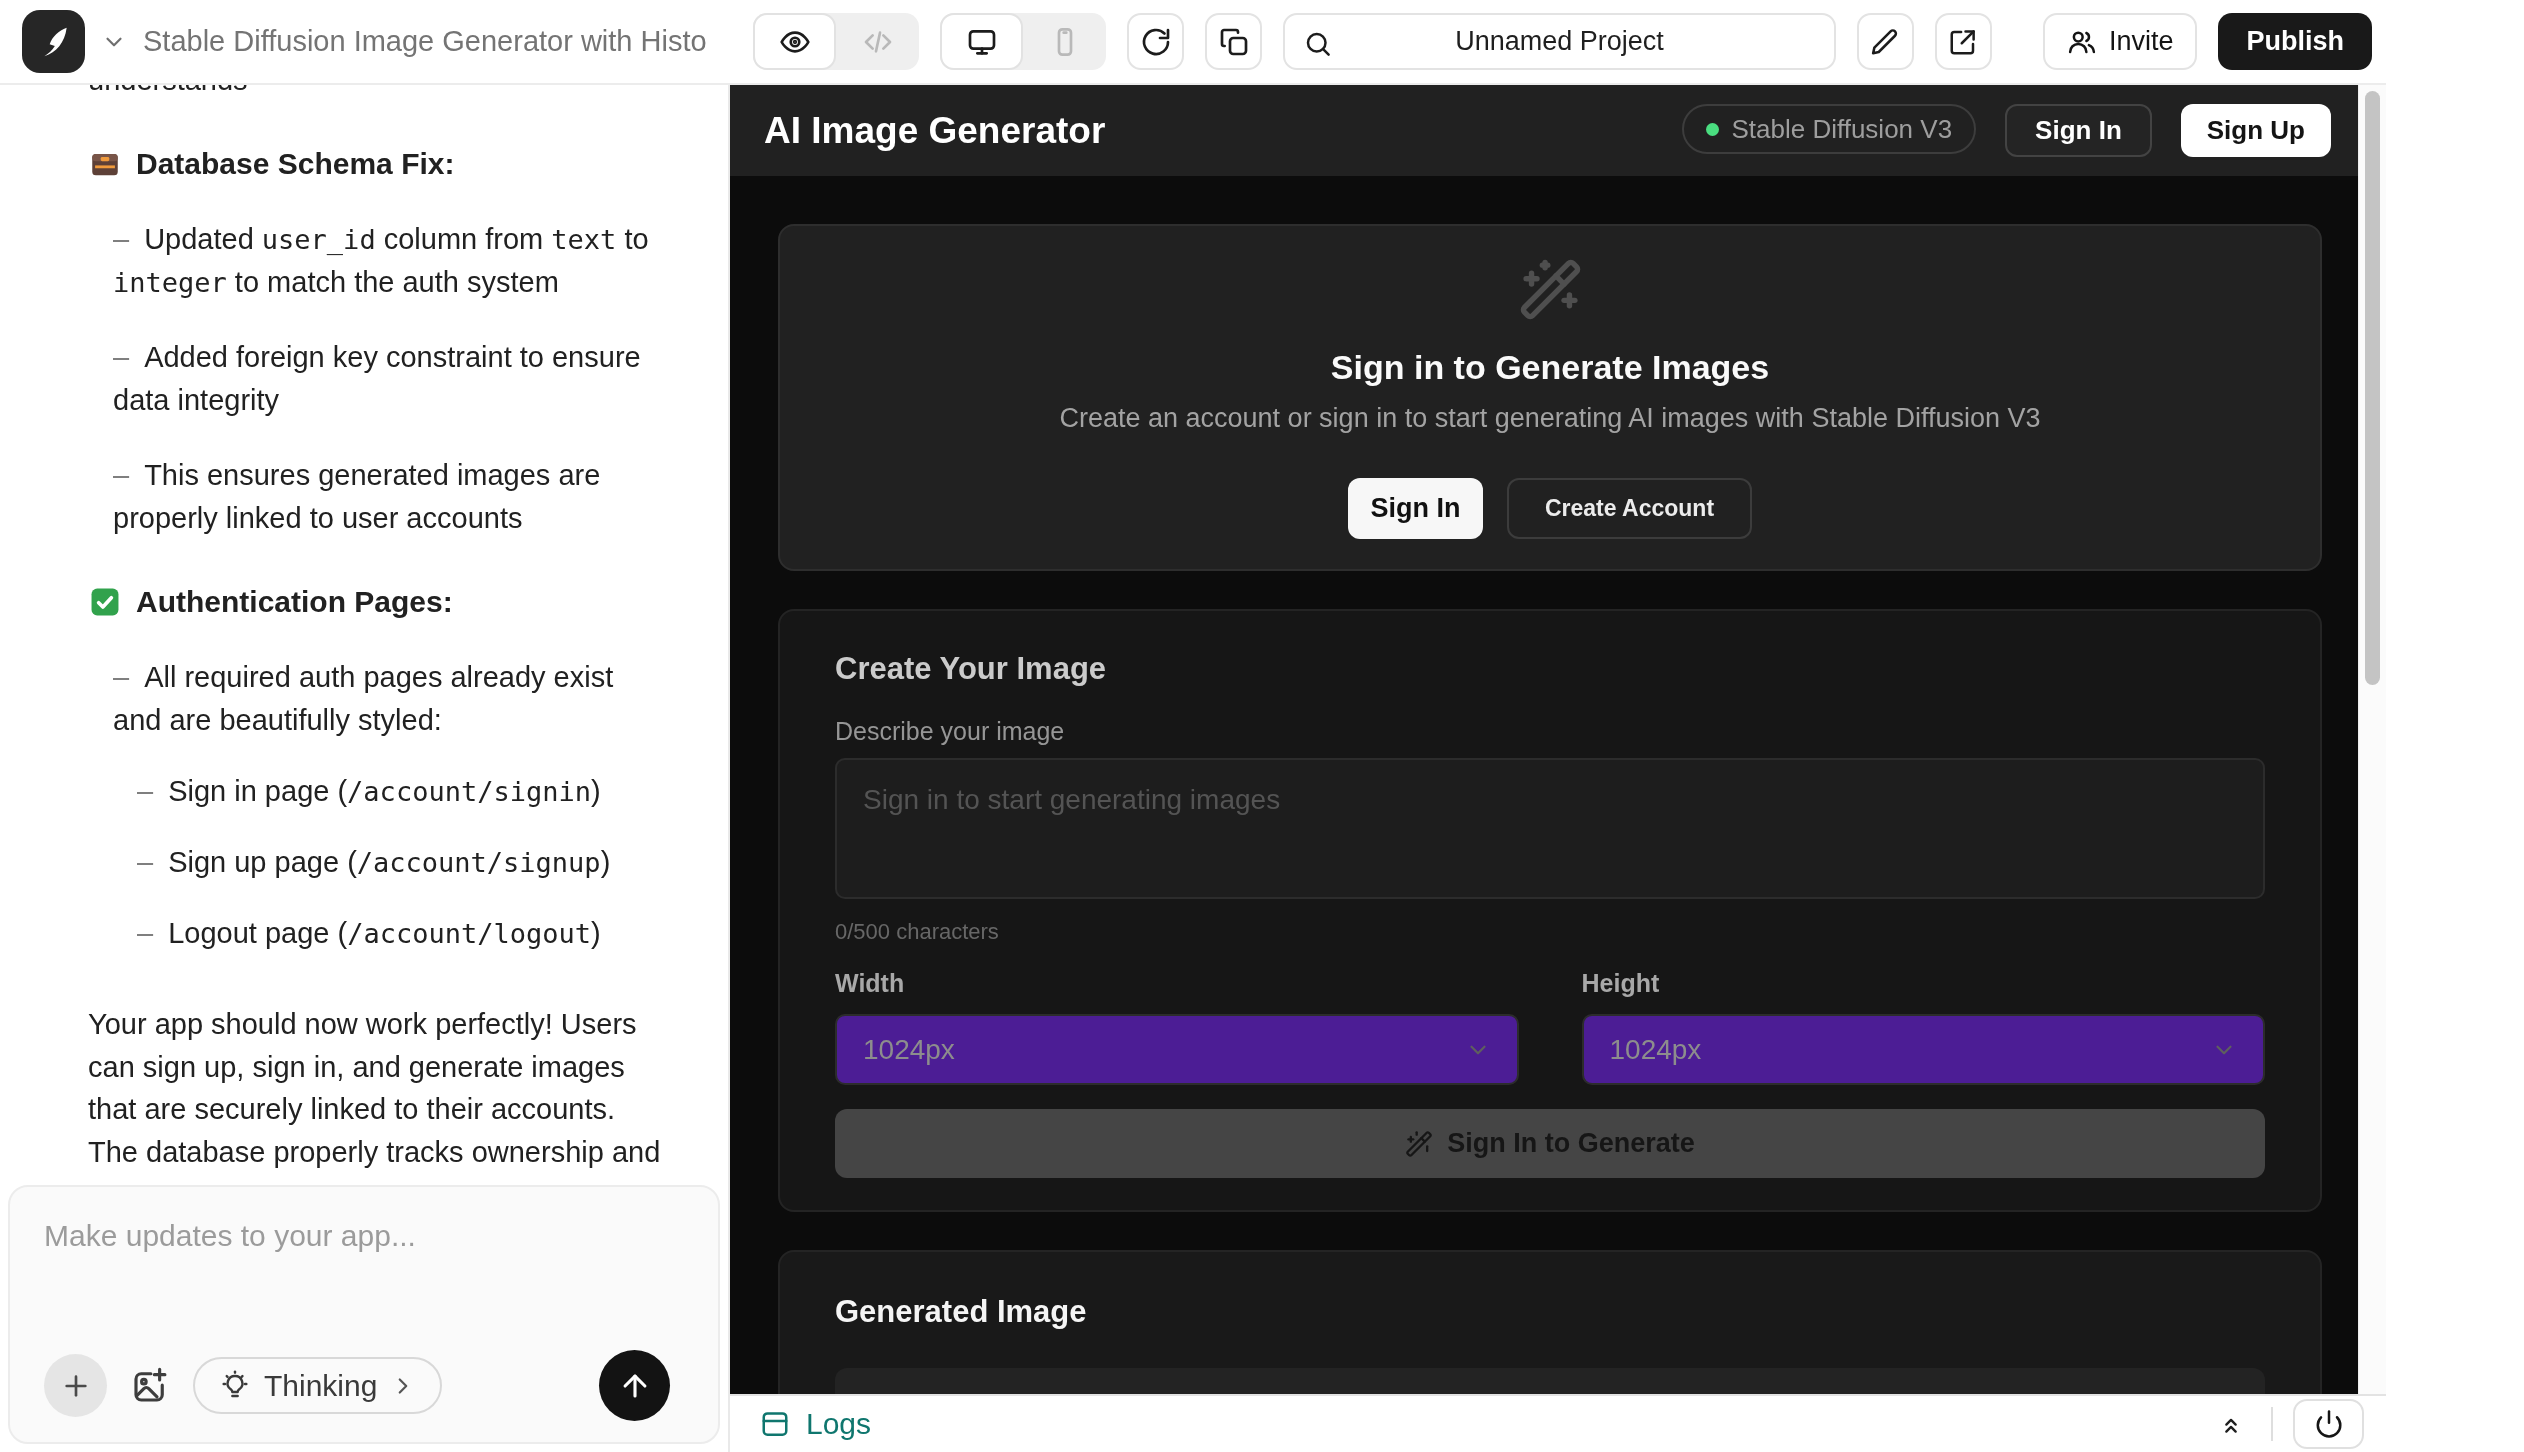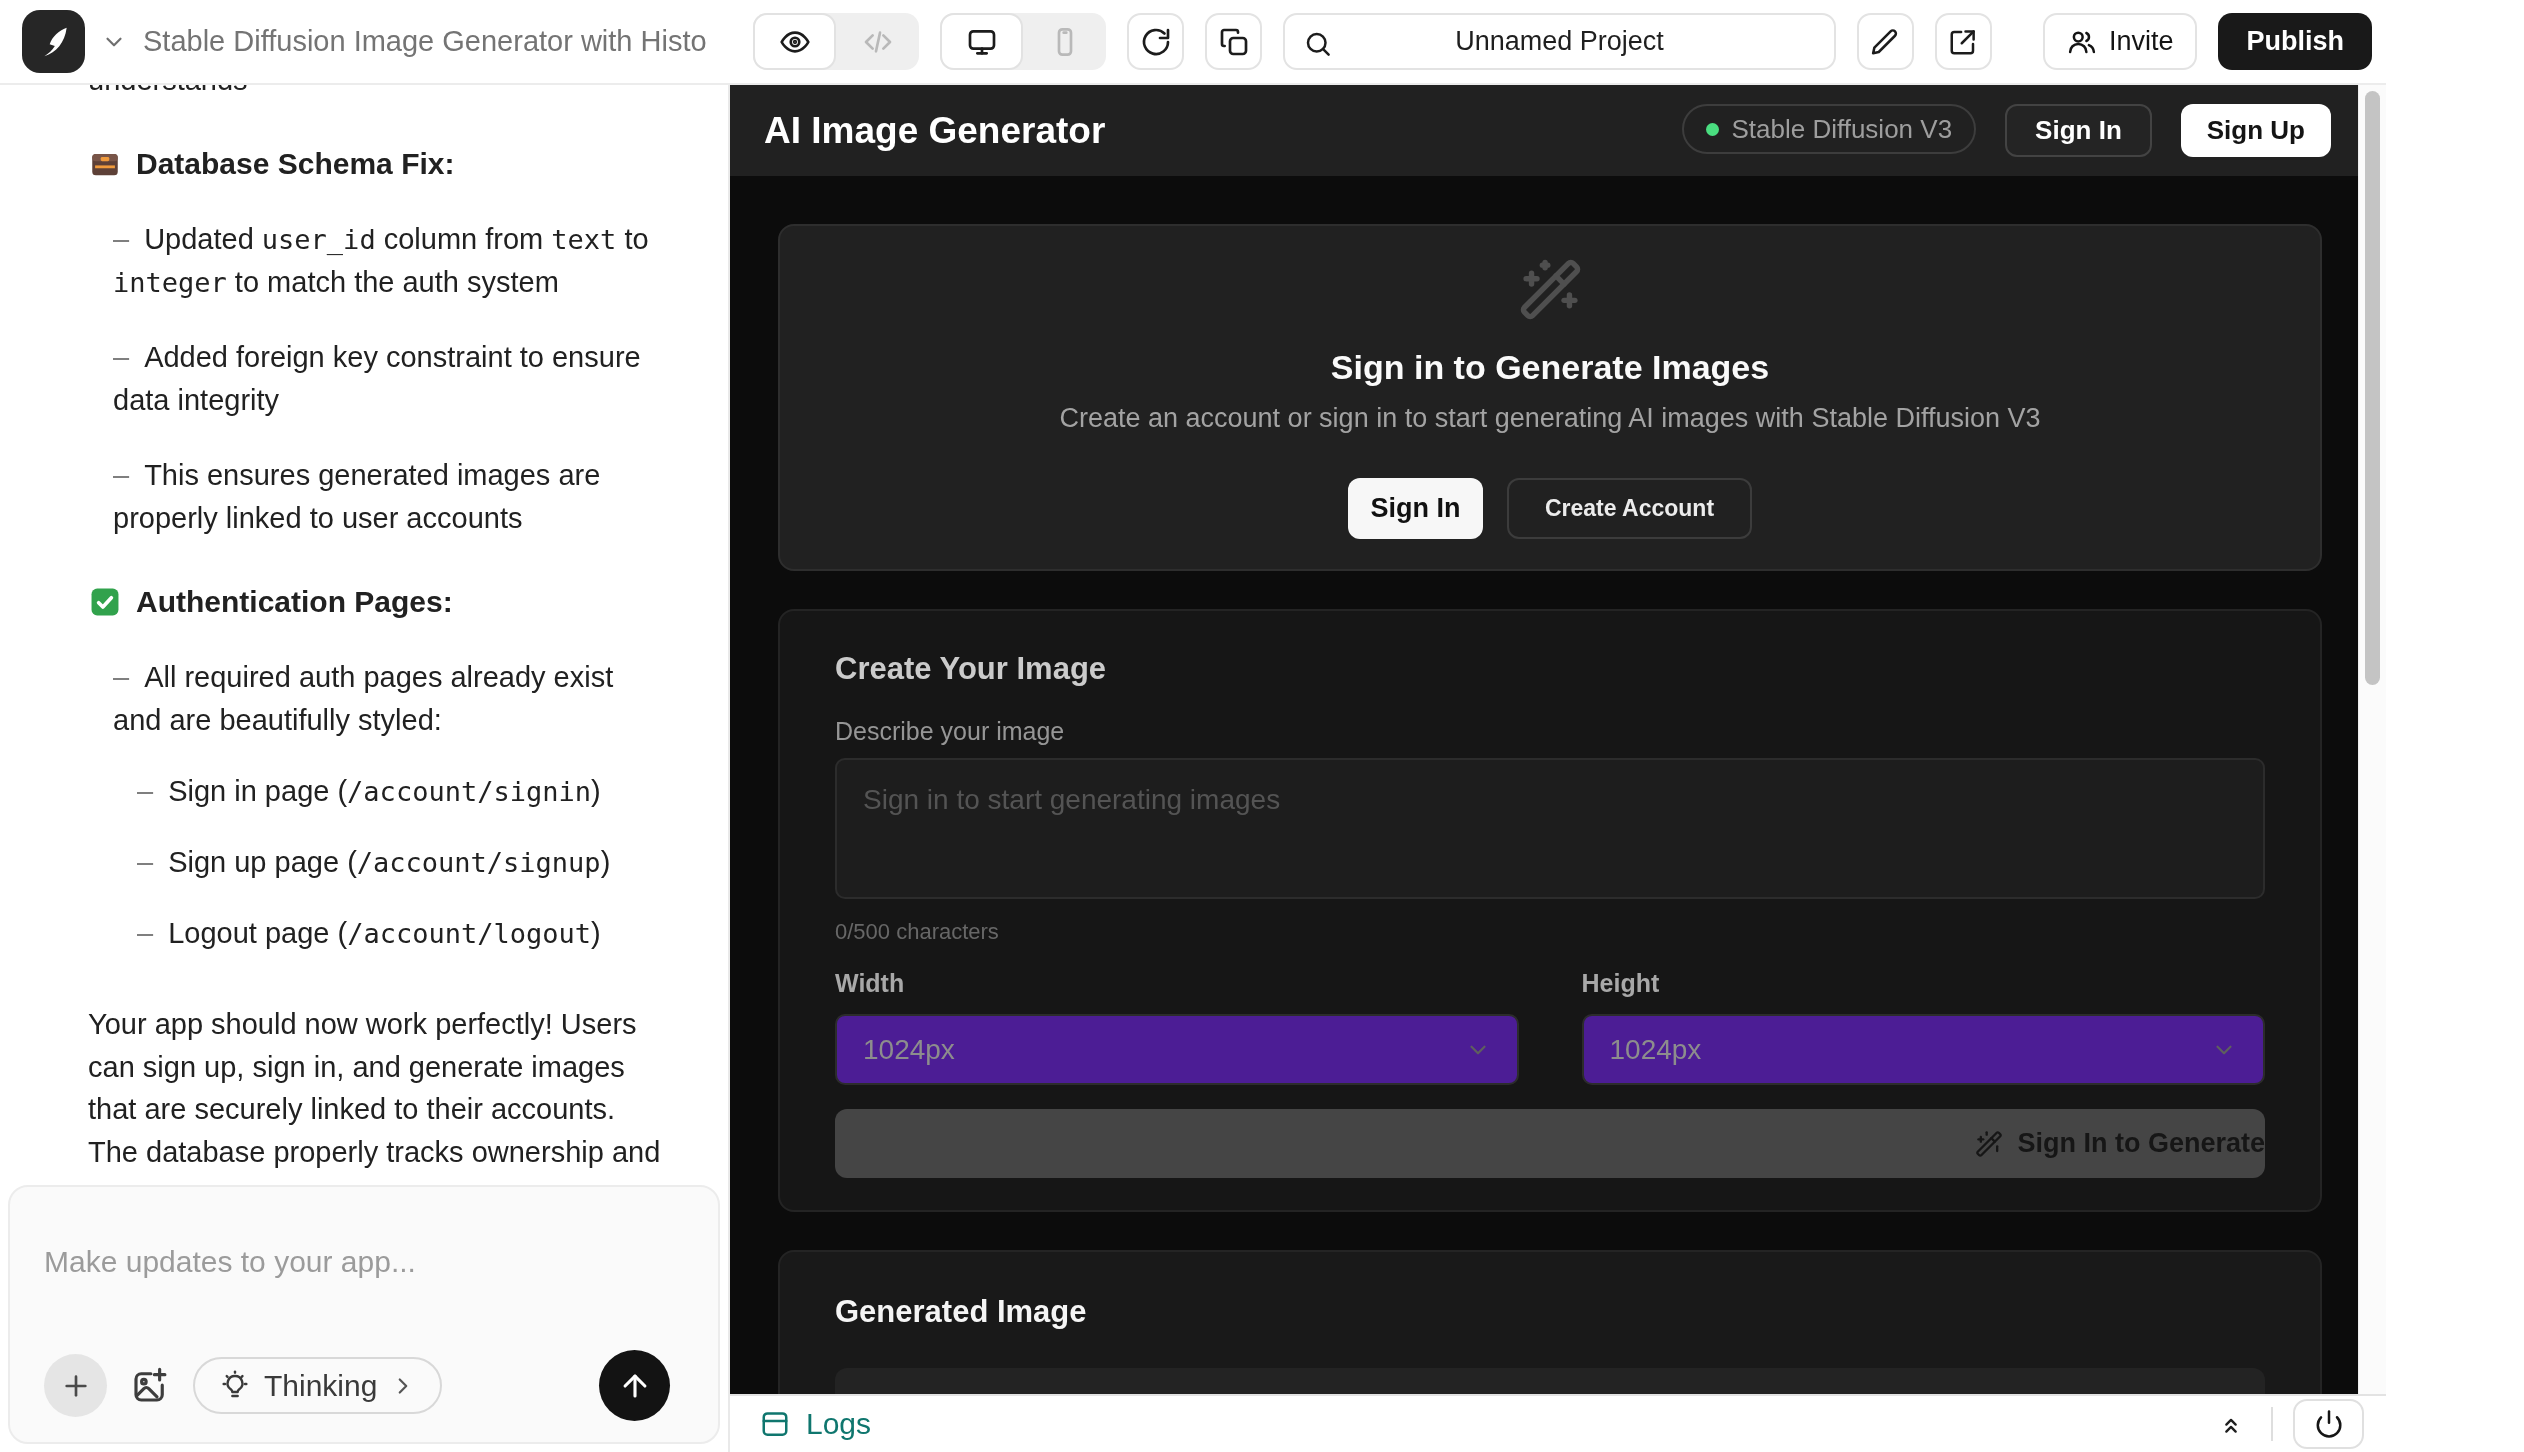--- a/index.html
+++ b/index.html
@@ -47,21 +47,21 @@
   .chat-h { display:flex; align-items:center; gap:14px; font-size:30px; font-weight:700; margin-top:40px; }
   .bullet { margin-top:32px; margin-left:25px; }
   .bullet .dash, .subbullet .dash { color:#7f7f7f; margin-right:15px; }
   .subbullet { margin-top:28px; margin-left:49px; }
   code { font-family:"DejaVu Sans Mono", monospace; font-size:27px; }
   .closing { margin-top:48px; }
 
   .composer { flex:0 0 259px; margin:4px 8px 8px; border:2px solid #ececec; border-radius:20px;
               background:#fafafa; padding:32px 34px 20px; display:flex; flex-direction:column; }
   .composer textarea { flex:1; border:none; outline:none; background:transparent; resize:none;
-                       font-family:inherit; font-size:30px; color:#8b5cf6;margin-top:26px; }
+                       font-family:inherit; font-size:30px; color:#8b5cf6; }
   .composer textarea::placeholder { color:#9b9b9b; opacity:1; }
   .c-row { display:flex; align-items:center; gap:22px; height:73px; }
   .plus-btn { width:63px; height:63px; border-radius:50%; background:#e5e5e5; color:#4a4a4a;
               display:flex; align-items:center; justify-content:center; }
   .imgadd-btn { color:#3d3d3d; display:flex; }
   .thinking-pill { height:57px; border:2px solid #d8d8d8; border-radius:30px; display:flex;
                    align-items:center; gap:13px; padding:0 24px; font-size:30px; color:#3a3a3a; }
   .thinking-pill .chevr { color:#555; display:flex; }
   .send-btn { width:71px; height:71px; border-radius:50%; background:#131313; color:#fff;
               display:flex; align-items:center; justify-content:center; margin-left:auto; margin-right:14px; }
@@ -103,21 +103,21 @@
   .cc-prompt::placeholder { color:#545454; opacity:1; }
   .cc-count { color:#676767; font-size:22px; margin-top:16px; }
   .cc-row { display:flex; gap:63px; margin-top:24px; }
   .cc-col { flex:1; }
   .cc-dim-label { color:#a8a8a8; font-size:25px; font-weight:600; margin-bottom:16px; }
   .cc-select { height:71px; background:#4c1d95; border:2px solid #2c2c2c; border-radius:10px;
                display:flex; align-items:center; justify-content:space-between; padding:16px 26px;
                color:#8d8d8d; font-size:28px; }
   .cc-select .chevd { color:#5f5f5f; display:flex; }
   .cc-generate { width:100%; height:69px; margin-top:24px; background:#454545; border-radius:12px;
-                 display:flex; align-items:center; justify-content:flex-end; gap:14px; color:#161616;
+                 display:flex; align-items:center; justify-content:center; gap:14px; color:#161616;
                  font-size:27px; font-weight:600; }
 
   .gen-card { background:#191919; border:2px solid #242424; margin-top:38px; padding:42px 55px 55px; }
   .gen-title { color:#f5f5f5; font-size:31px; font-weight:600; }
   .gen-box { margin-top:38px; height:238px; background:#232323; border-radius:12px; }
 
   .logs-bar { height:58px; flex:0 0 58px; background:#fff; border-top:2px solid #e3e3e3;
               display:flex; align-items:center; padding:0 22px 0 30px; z-index:3; }
   .logs-left { display:flex; align-items:center; gap:16px; color:#0f766e; font-size:30px; font-weight:500; }
   .logs-right { margin-left:auto; display:flex; align-items:center; }

